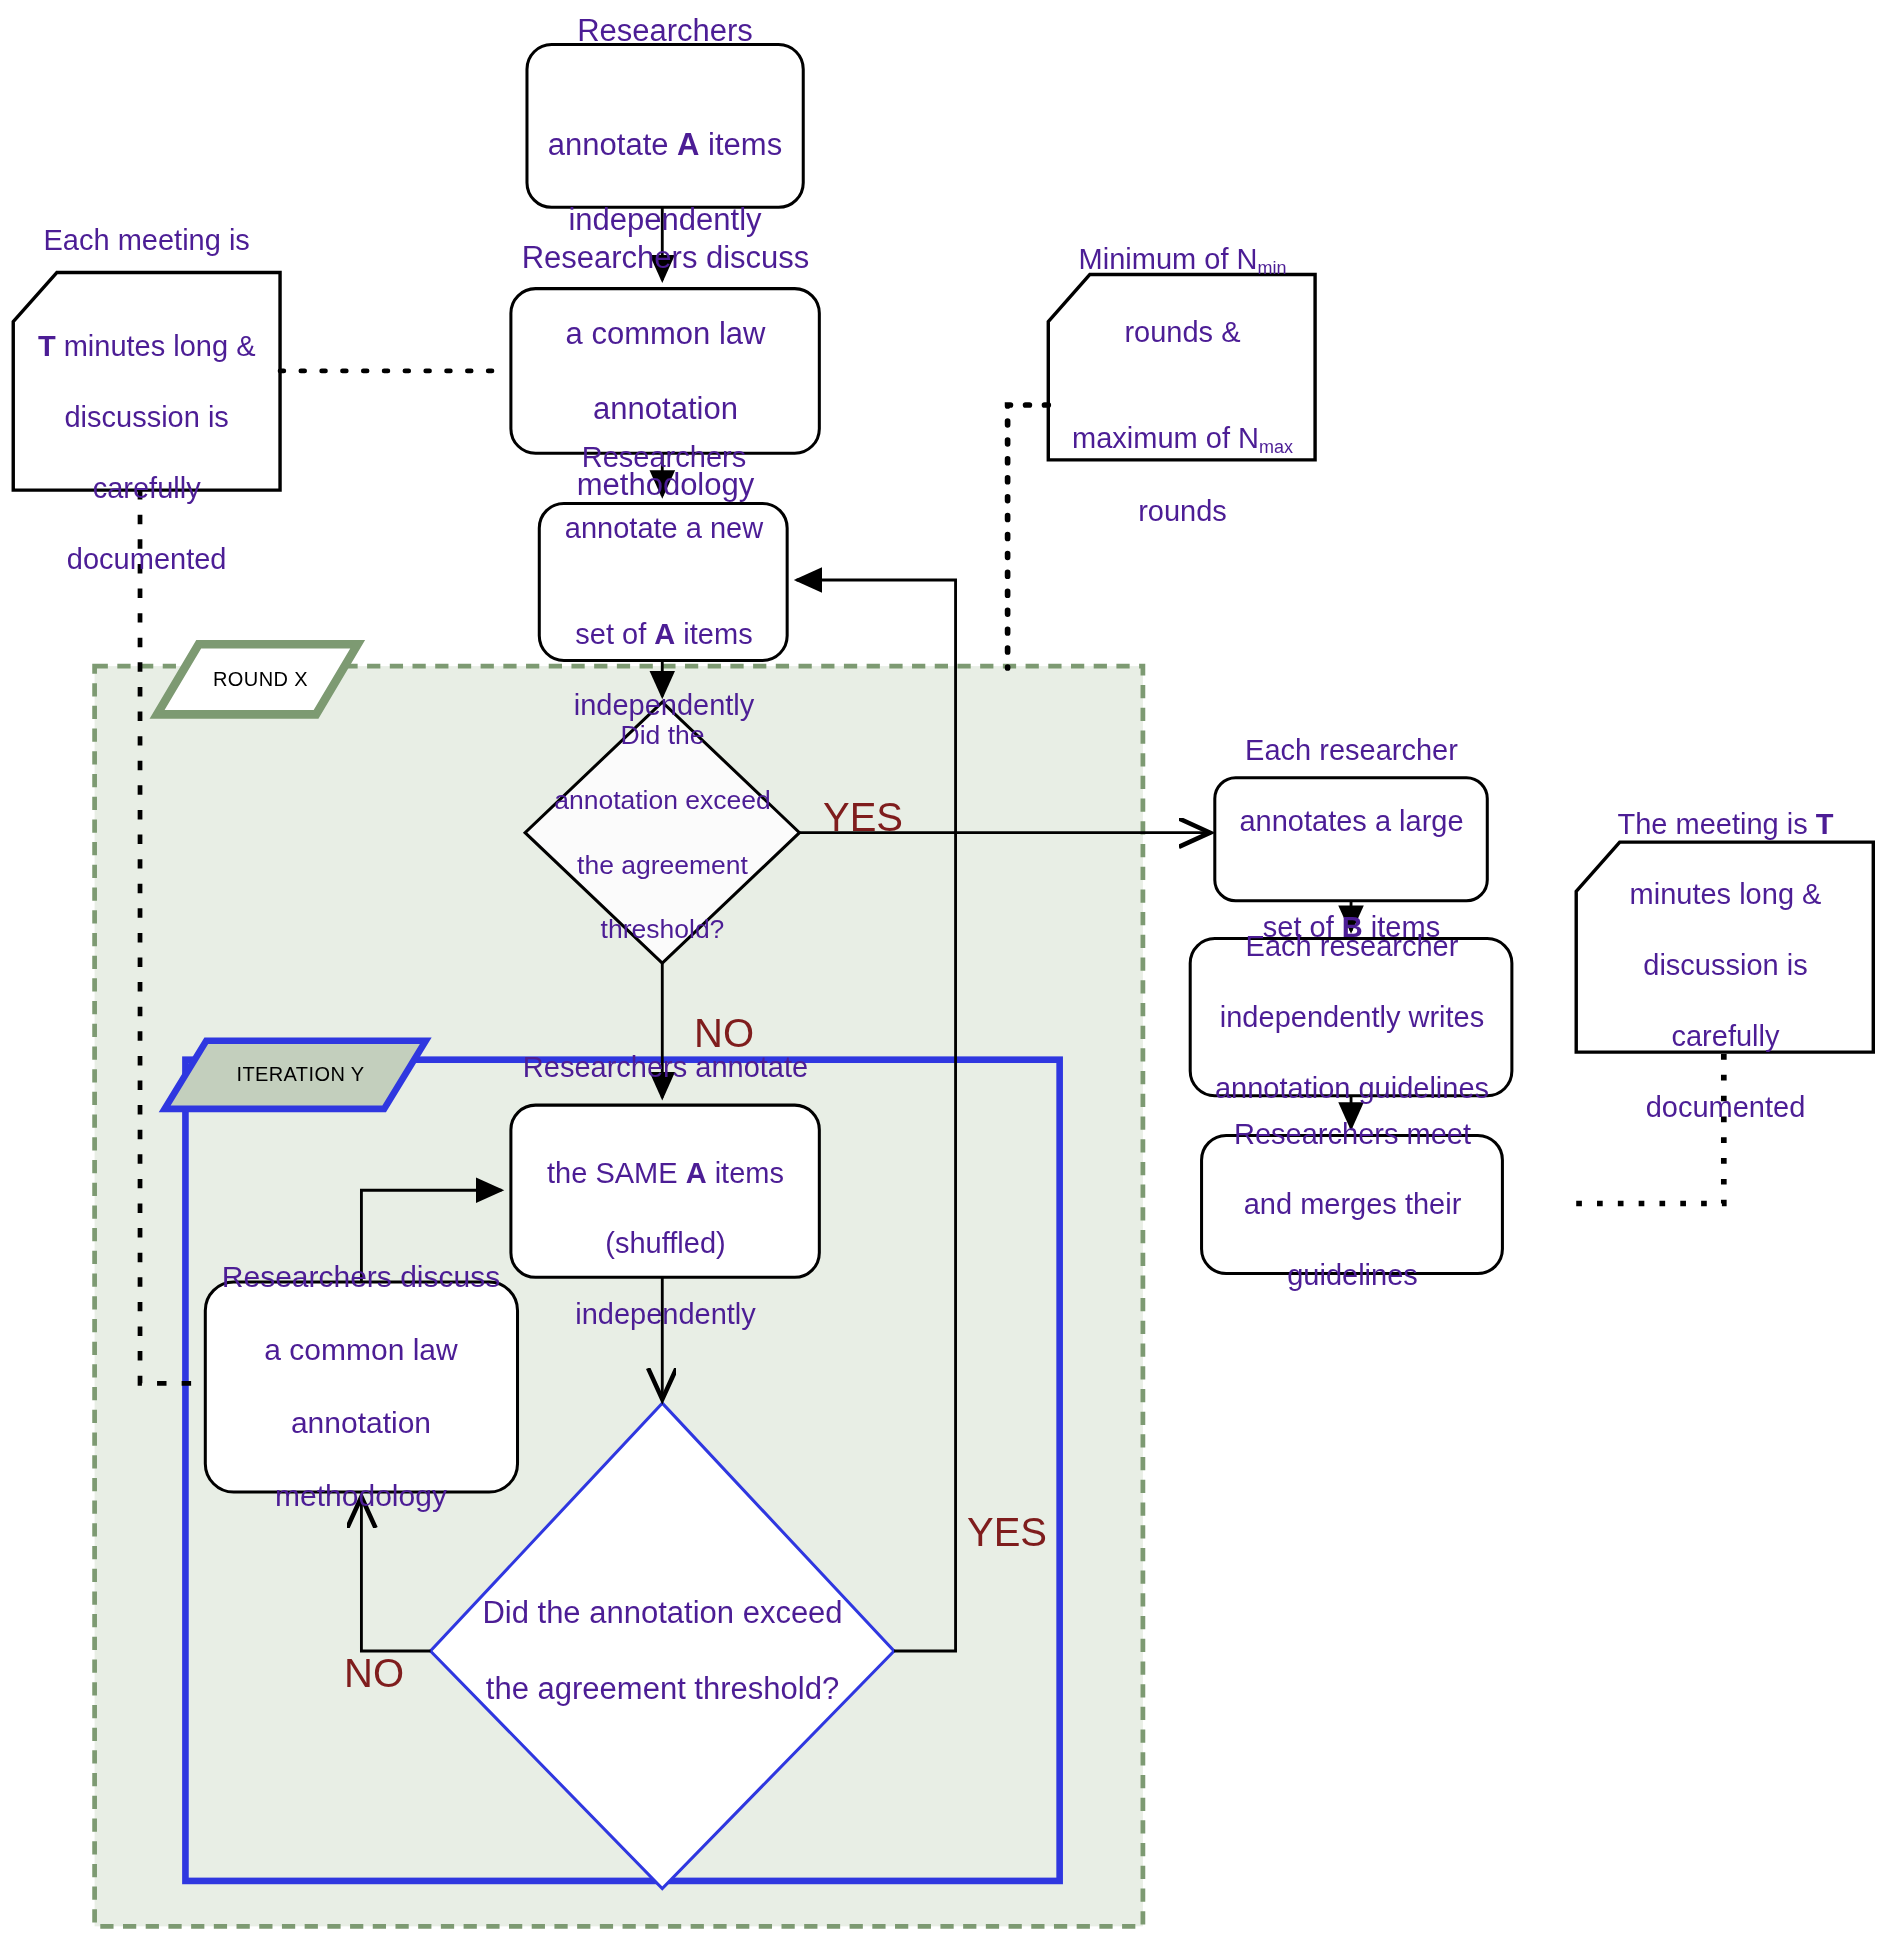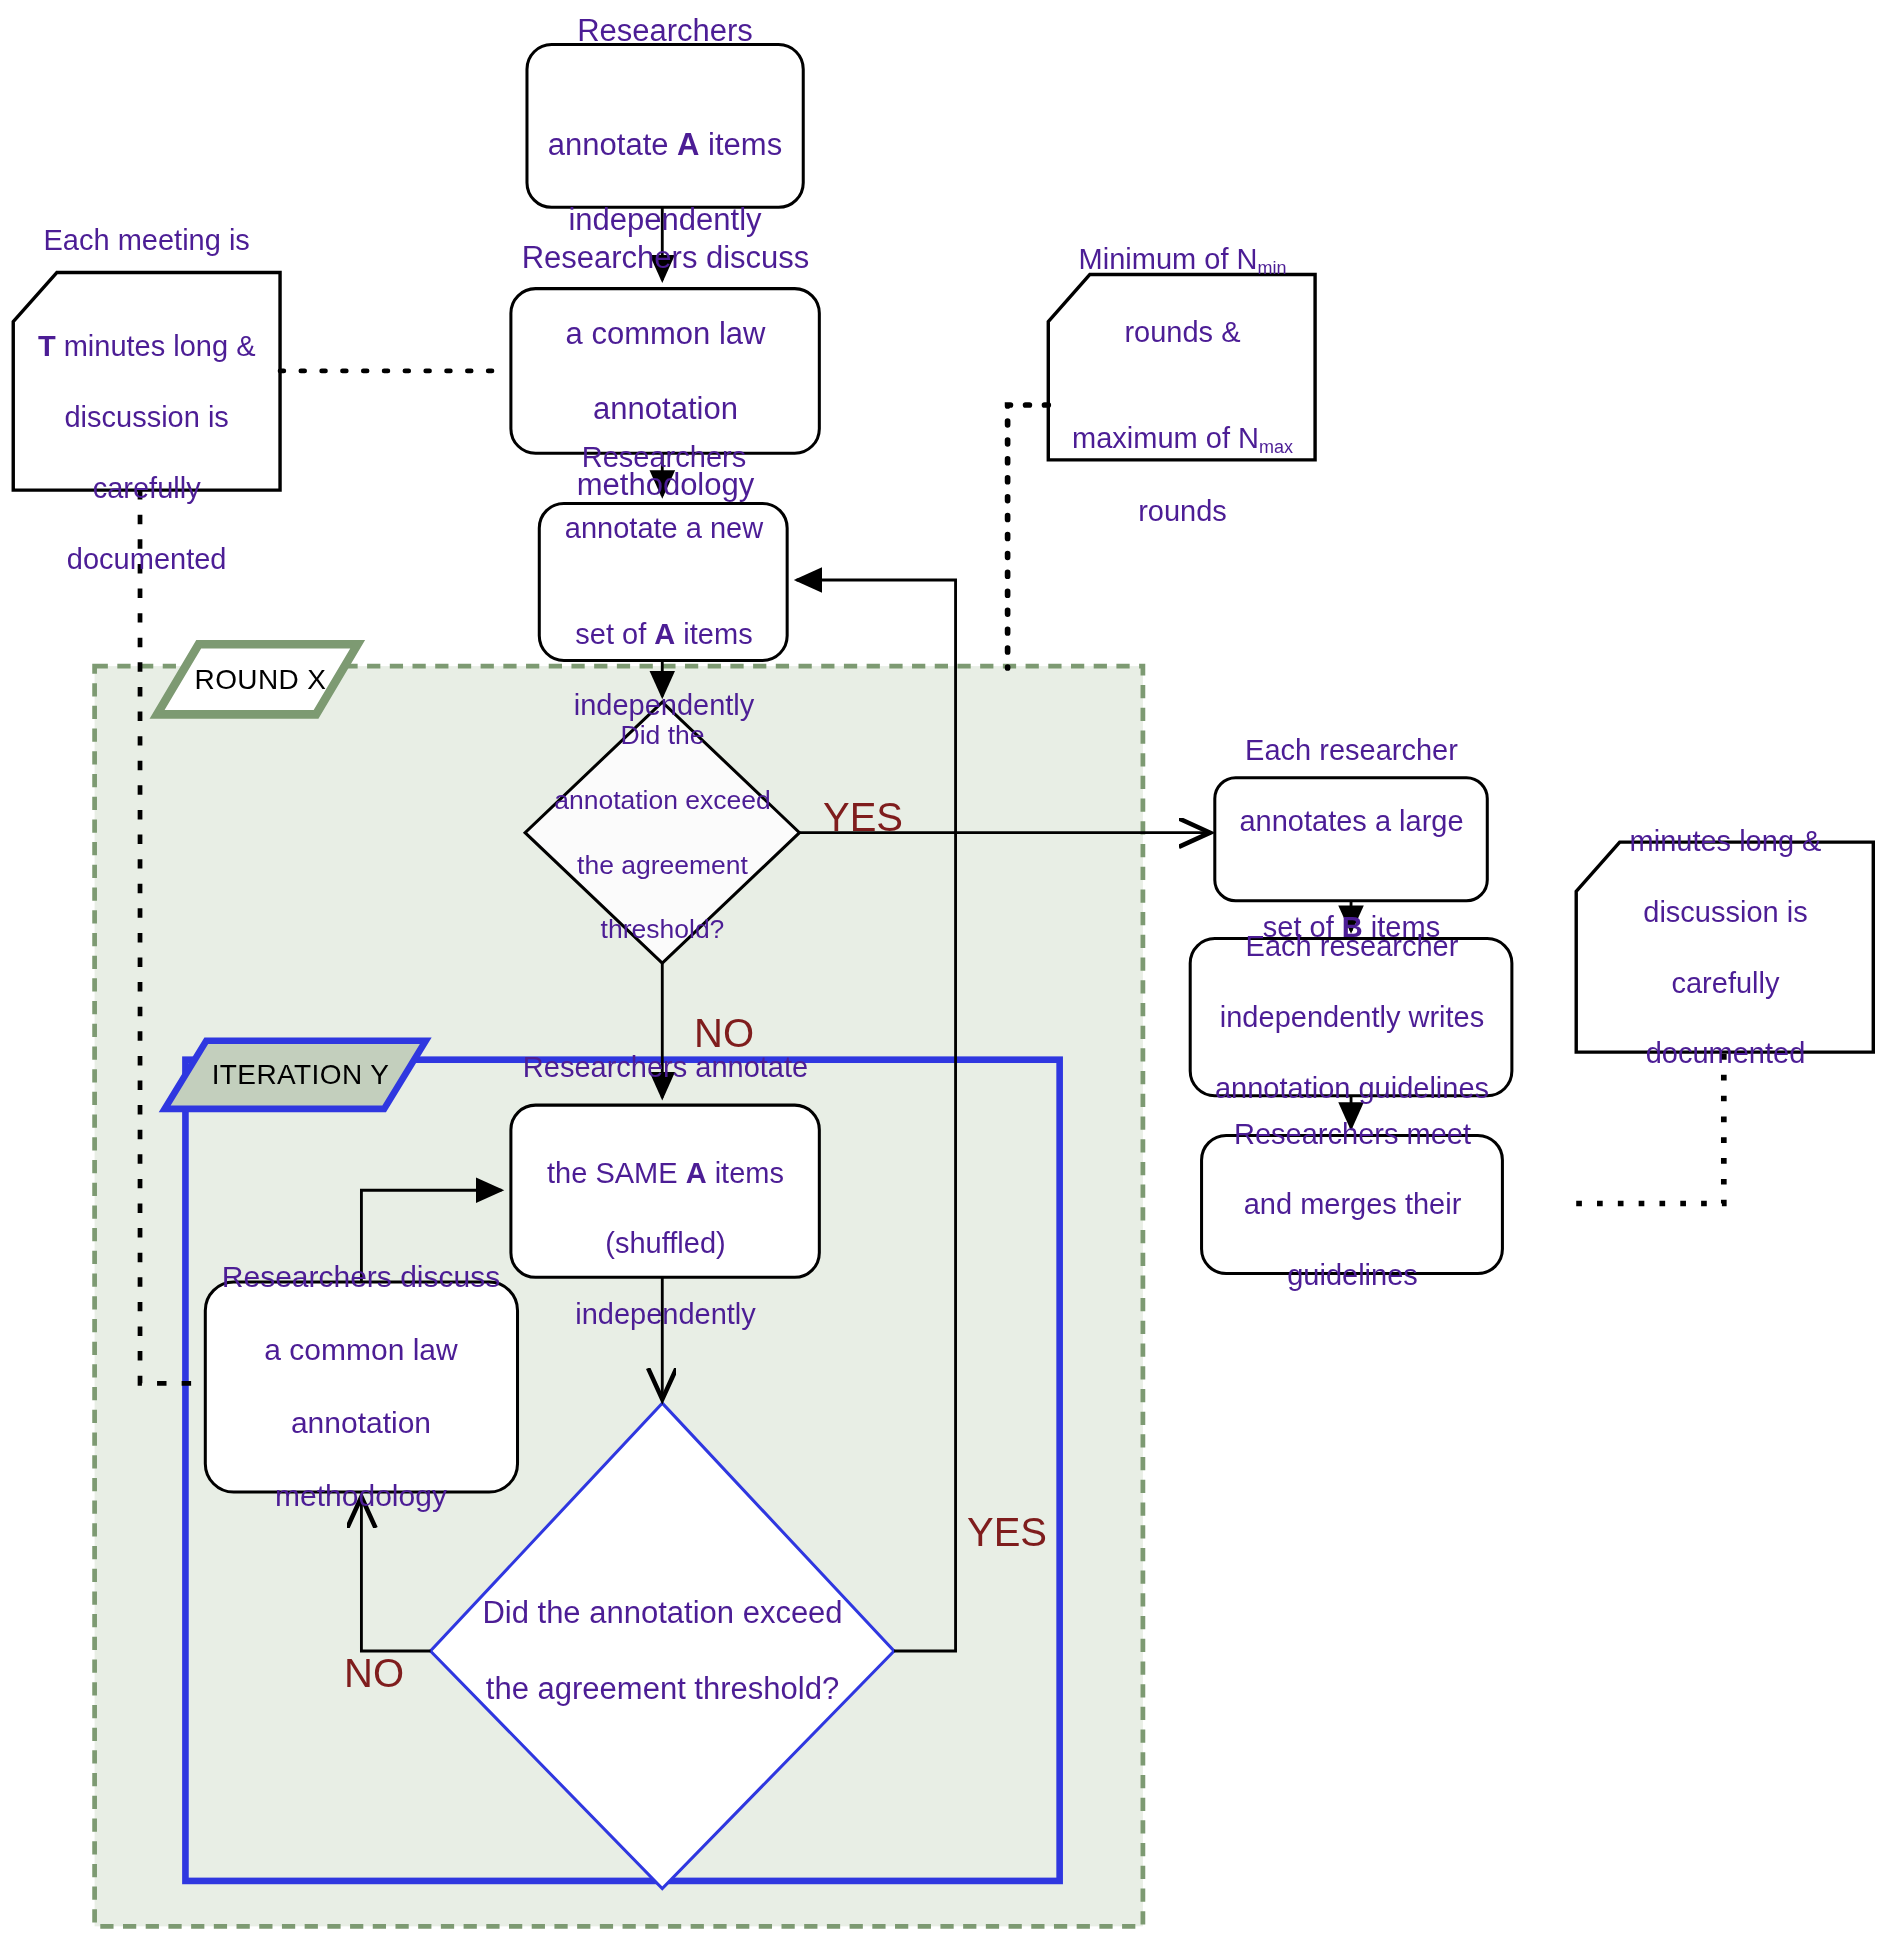--- a/index.html
+++ b/index.html
@@ -36,21 +36,21 @@
     position: absolute;
     color: #7f1d1d;
     font-size: 32px;
     white-space: nowrap;
   }
   .swim-label {
     position: absolute;
     display: flex;
     align-items: center;
     justify-content: center;
-    font-size: 28px;
+    font-size: 20px;
     letter-spacing: 0.4px;
     color: #000;
   }
   b { font-weight: bold; }
   sub { font-size: 0.62em; vertical-align: -0.28em; }
 </style>
 </head>
 <body>
 
 <div id="canvas">
@@ -248,20 +248,23 @@
       <div>rounds &amp;</div>
       <div>
         <span>maximum of N</span><sub>max</sub>
       </div>
       <div>rounds</div>
     </div>
   </div>
 
   <div class="node-text" style="left:1577px; top:844px; width:297px; height:208px; font-size:29px;">
     <div>
+      <div>
+        <span>The meeting is </span><b>T</b>
+      </div>
       <div>minutes long &amp;</div>
       <div>discussion is</div>
       <div>carefully</div>
       <div>documented</div>
     </div>
   </div>
 
   <div class="lbl" style="left:823px; top:795px; font-size:40px;">YES</div>
   <div class="lbl" style="left:694px; top:1011px; font-size:40px;">NO</div>
   <div class="lbl" style="left:967px; top:1510px; font-size:40px;">YES</div>

